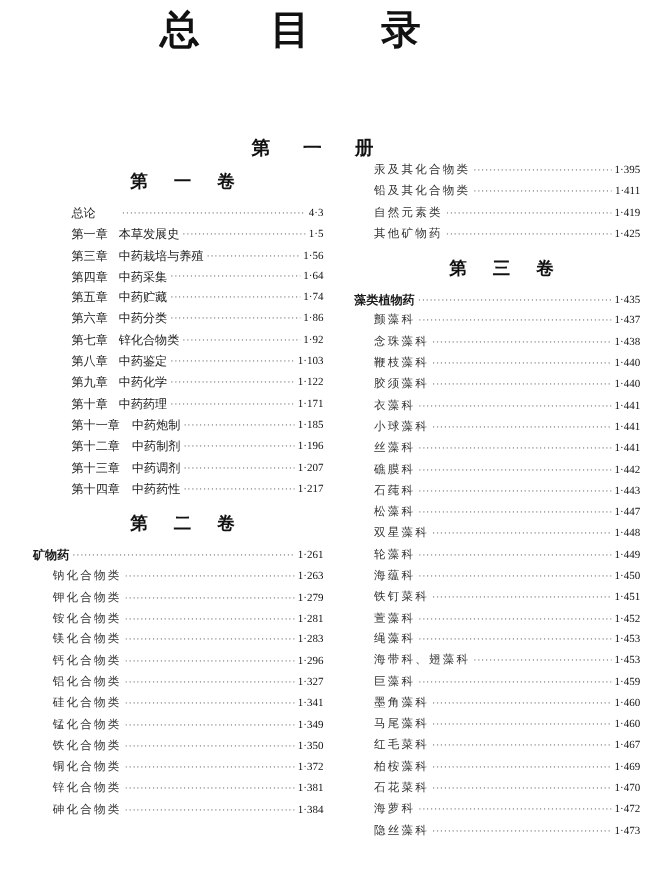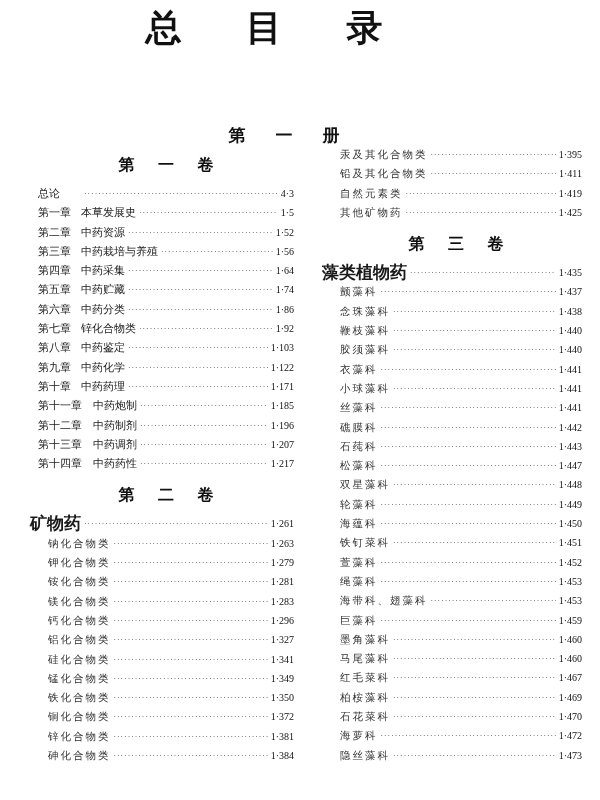--- a/index.html
+++ b/index.html
@@ -23,32 +23,32 @@
   .sec-head {
     text-align: center; font-family: "DejaVu Sans", sans-serif; font-weight: bold;
     font-size: 16px; letter-spacing: 9px; text-indent: 9px; height: 19px; line-height: 19px;
     color: #111;
   }
   .row {
     display: flex; align-items: center; height: 19.3px; line-height: 19.3px;
     font-size: 11px; white-space: nowrap;
   }
   .row .label { flex: 0 0 auto; }
-  .row .chap { display: inline-block; min-width: 43px; }
+  .row .chap { display: inline-block; min-width: 43px; margin-left: 27px; }
   .row .chap.wide { min-width: 55px; }
   .row .dots {
     flex: 1 1 auto; overflow: hidden; margin: 0 3px; color: #444;
     font-size: 8px; letter-spacing: 1px;
   }
   .row .dots::before { content: "····································································································"; }
   .row .page {
     flex: 0 0 auto; font-family: "Liberation Serif", serif; font-size: 10px; color: #111;
   }
   .row.sub .label { padding-left: 10px; font-size: 10.5px; letter-spacing: 2px; color: #333; }
-  .row.cat .label { font-family: "DejaVu Sans", sans-serif; font-weight: bold; font-size: 17px; margin-left: -8px; }
+  .row.cat .label { font-family: "DejaVu Sans", sans-serif; font-weight: bold; font-size: 11px; margin-left: -8px; }
   .spacer-sm { height: 10px; }
   .spacer-md { height: 12px; }
 </style>
 </head>
 <body>
 
 <div class="title">总 目 录</div>
 <div class="volume">第 一 册</div>
 
 <div class="col left">
@@ -59,25 +59,20 @@
         <span class="label"><span class="chap">总论</span><span></span></span>
         <span class="dots"></span>
         <span class="page">4·3</span>
       </div>
       <div class="row">
         <span class="label"><span class="chap">第一章</span><span>本草发展史</span></span>
         <span class="dots"></span>
         <span class="page">1·5</span>
       </div>
       <div class="row">
-        <span class="label"><span class="chap">第二章</span><span>中药资源</span></span>
-        <span class="dots"></span>
-        <span class="page">1·52</span>
-      </div>
-      <div class="row">
         <span class="label"><span class="chap">第三章</span><span>中药栽培与养殖</span></span>
         <span class="dots"></span>
         <span class="page">1·56</span>
       </div>
       <div class="row">
         <span class="label"><span class="chap">第四章</span><span>中药采集</span></span>
         <span class="dots"></span>
         <span class="page">1·64</span>
       </div>
       <div class="row">

